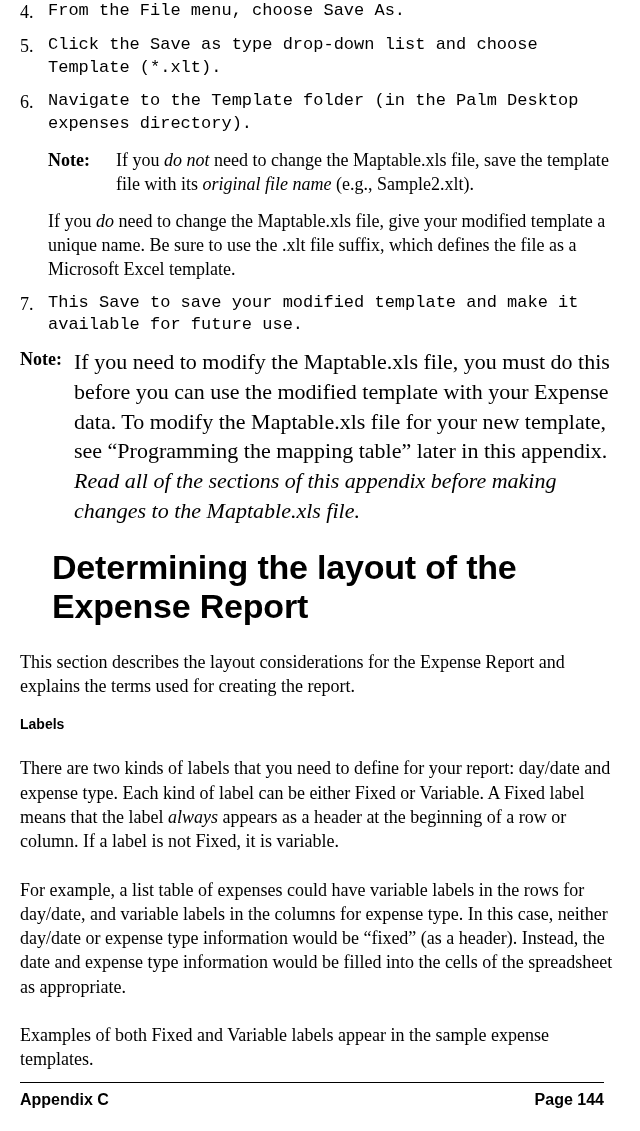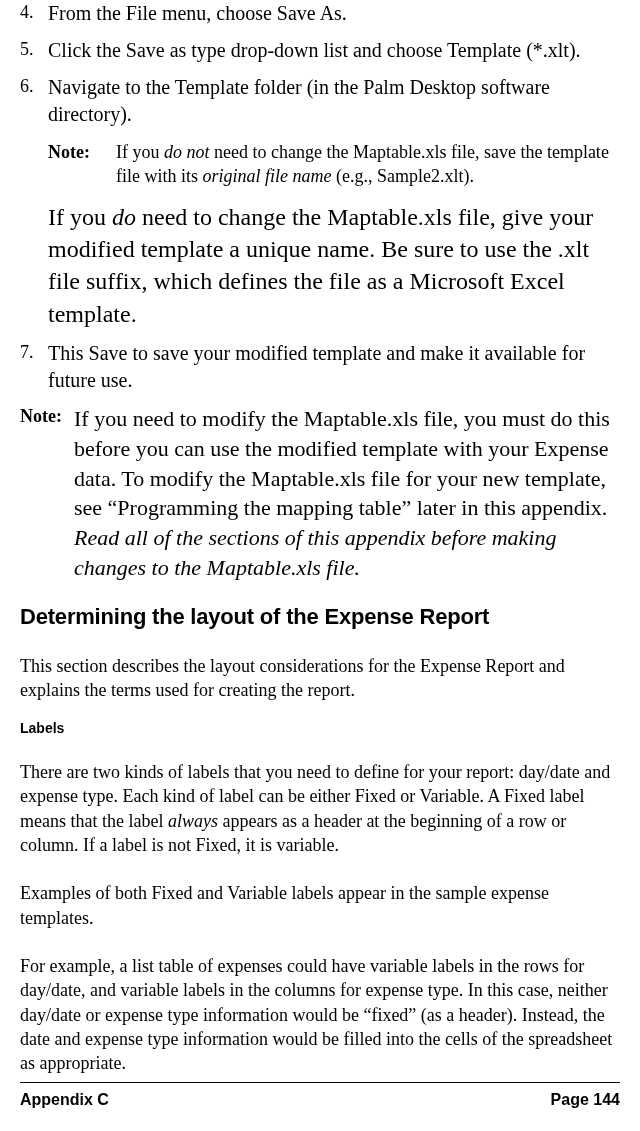--- a/index.html
+++ b/index.html
@@ -24,87 +24,89 @@
   }
   ol.steps > li > .num {
     flex: 0 0 28px;
     font-size: 18px;
     line-height: 1.35;
     text-align: left;
     padding-left: 0;
   }
   ol.steps > li > .body {
     flex: 1;
-    font-size: 20px;
+    font-size: 17px;
     line-height: 1.35;
+    font-family: Liberation Mono, monospace;
   }
   .note-inline {
     display: flex;
     margin: 12px 0 12px 28px;
   }
   .note-inline .label {
     flex: 0 0 68px;
     font-weight: bold;
     font-size: 18px;
     line-height: 1.35;
   }
   .note-inline .txt {
     flex: 1;
     font-size: 18px;
     line-height: 1.35;
   }
   .after-note {
     margin: 0 0 10px 28px;
-    font-size: 24px;
+    font-size: 18px;
     line-height: 1.35;
   }
   .note-block {
     display: flex;
     margin: 10px 0 0 0;
   }
   .note-block .label {
     flex: 0 0 54px;
     font-weight: bold;
     font-size: 18px;
     line-height: 1.35;
   }
   .note-block .txt {
     flex: 1;
     font-size: 22px;
     line-height: 1.35;
   }
   h1.section {
     font-family: "Trebuchet MS", "Segoe UI", Arial, sans-serif;
     font-weight: bold;
-    font-size: 22px;
+    font-size: 34px;
     line-height: 1.15;
     margin-top: 22px;
     margin-bottom: 4px;
     letter-spacing: -0.2px;
+    margin-left: 32px;
   }
   h2.sub {
     font-family: "Trebuchet MS", "Segoe UI", Arial, sans-serif;
     font-weight: bold;
     font-size: 14px;
     margin-top: 18px;
     margin-bottom: 2px;
   }
   p.body {
     font-size: 18px;
     line-height: 1.35;
     margin-bottom: 14px;
     margin-top: 24px;
   }
   p.body.tight { margin-bottom: 0; }
   em, .it { }
   .footer {
     position: absolute;
     bottom: 22px;
     left: 20px;
-    right: 20px;
+    right: 36px;
     border-top: 1.5px solid #000;
     padding-top: 8px;
     display: flex;
     justify-content: space-between;
     font-family: "Trebuchet MS", "Segoe UI", Arial, sans-serif;
     font-weight: bold;
     font-size: 16px;
   }
 </style>
 </head>
@@ -119,21 +121,21 @@
       <div class="body">From the File menu, choose Save As.</div>
     </li>
 
     <li>
       <div class="num">5.</div>
       <div class="body">Click the Save as type drop-down list and choose Template (*.xlt).</div>
     </li>
 
     <li>
       <div class="num">6.</div>
-      <div class="body">Navigate to the Template folder (in the Palm Desktop software directory).</div>
+      <div class="body">Navigate to the Template folder (in the Palm Desktop expenses directory).</div>
     </li>
 
   </ol>
 
   <div class="note-inline">
     <div class="label">Note:</div>
     <div class="txt">
       <span>If you </span><em>do not</em><span> need to change the Maptable.xls file, save the template file with its </span><em>original file name</em><span> (e.g., Sample2.xlt).</span>
     </div>
   </div>
@@ -158,22 +160,22 @@
 
   <h1 class="section">Determining the layout of the Expense Report</h1>
   <p class="body">This section describes the layout considerations for the Expense Report and explains the terms used for creating the report.</p>
 
   <h2 class="sub">Labels</h2>
 
   <p class="body">
     <span>There are two kinds of labels that you need to define for your report: day/date and expense type. Each kind of label can be either Fixed or Variable. A Fixed label means that the label </span><em>always</em><span> appears as a header at the beginning of a row or column. If a label is not Fixed, it is variable.</span>
   </p>
 
+  <p class="body">For example, a list table of expenses could have variable labels in the rows for day/date, and variable labels in the columns for expense type. In this case, neither day/date or expense type information would be “fixed” (as a header). Instead, the date and expense type information would be filled into the cells of the spreadsheet as appropriate.</p>
+
   <p class="body tight">Examples of both Fixed and Variable labels appear in the sample expense templates.</p>
-
-  <p class="body">For example, a list table of expenses could have variable labels in the rows for day/date, and variable labels in the columns for expense type. In this case, neither day/date or expense type information would be “fixed” (as a header). Instead, the date and expense type information would be filled into the cells of the spreadsheet as appropriate.</p>
 
 </div>
 
 <div class="footer">
   <span>Appendix C</span>
   <span>Page 144</span>
 </div>
 
 </body></html>

